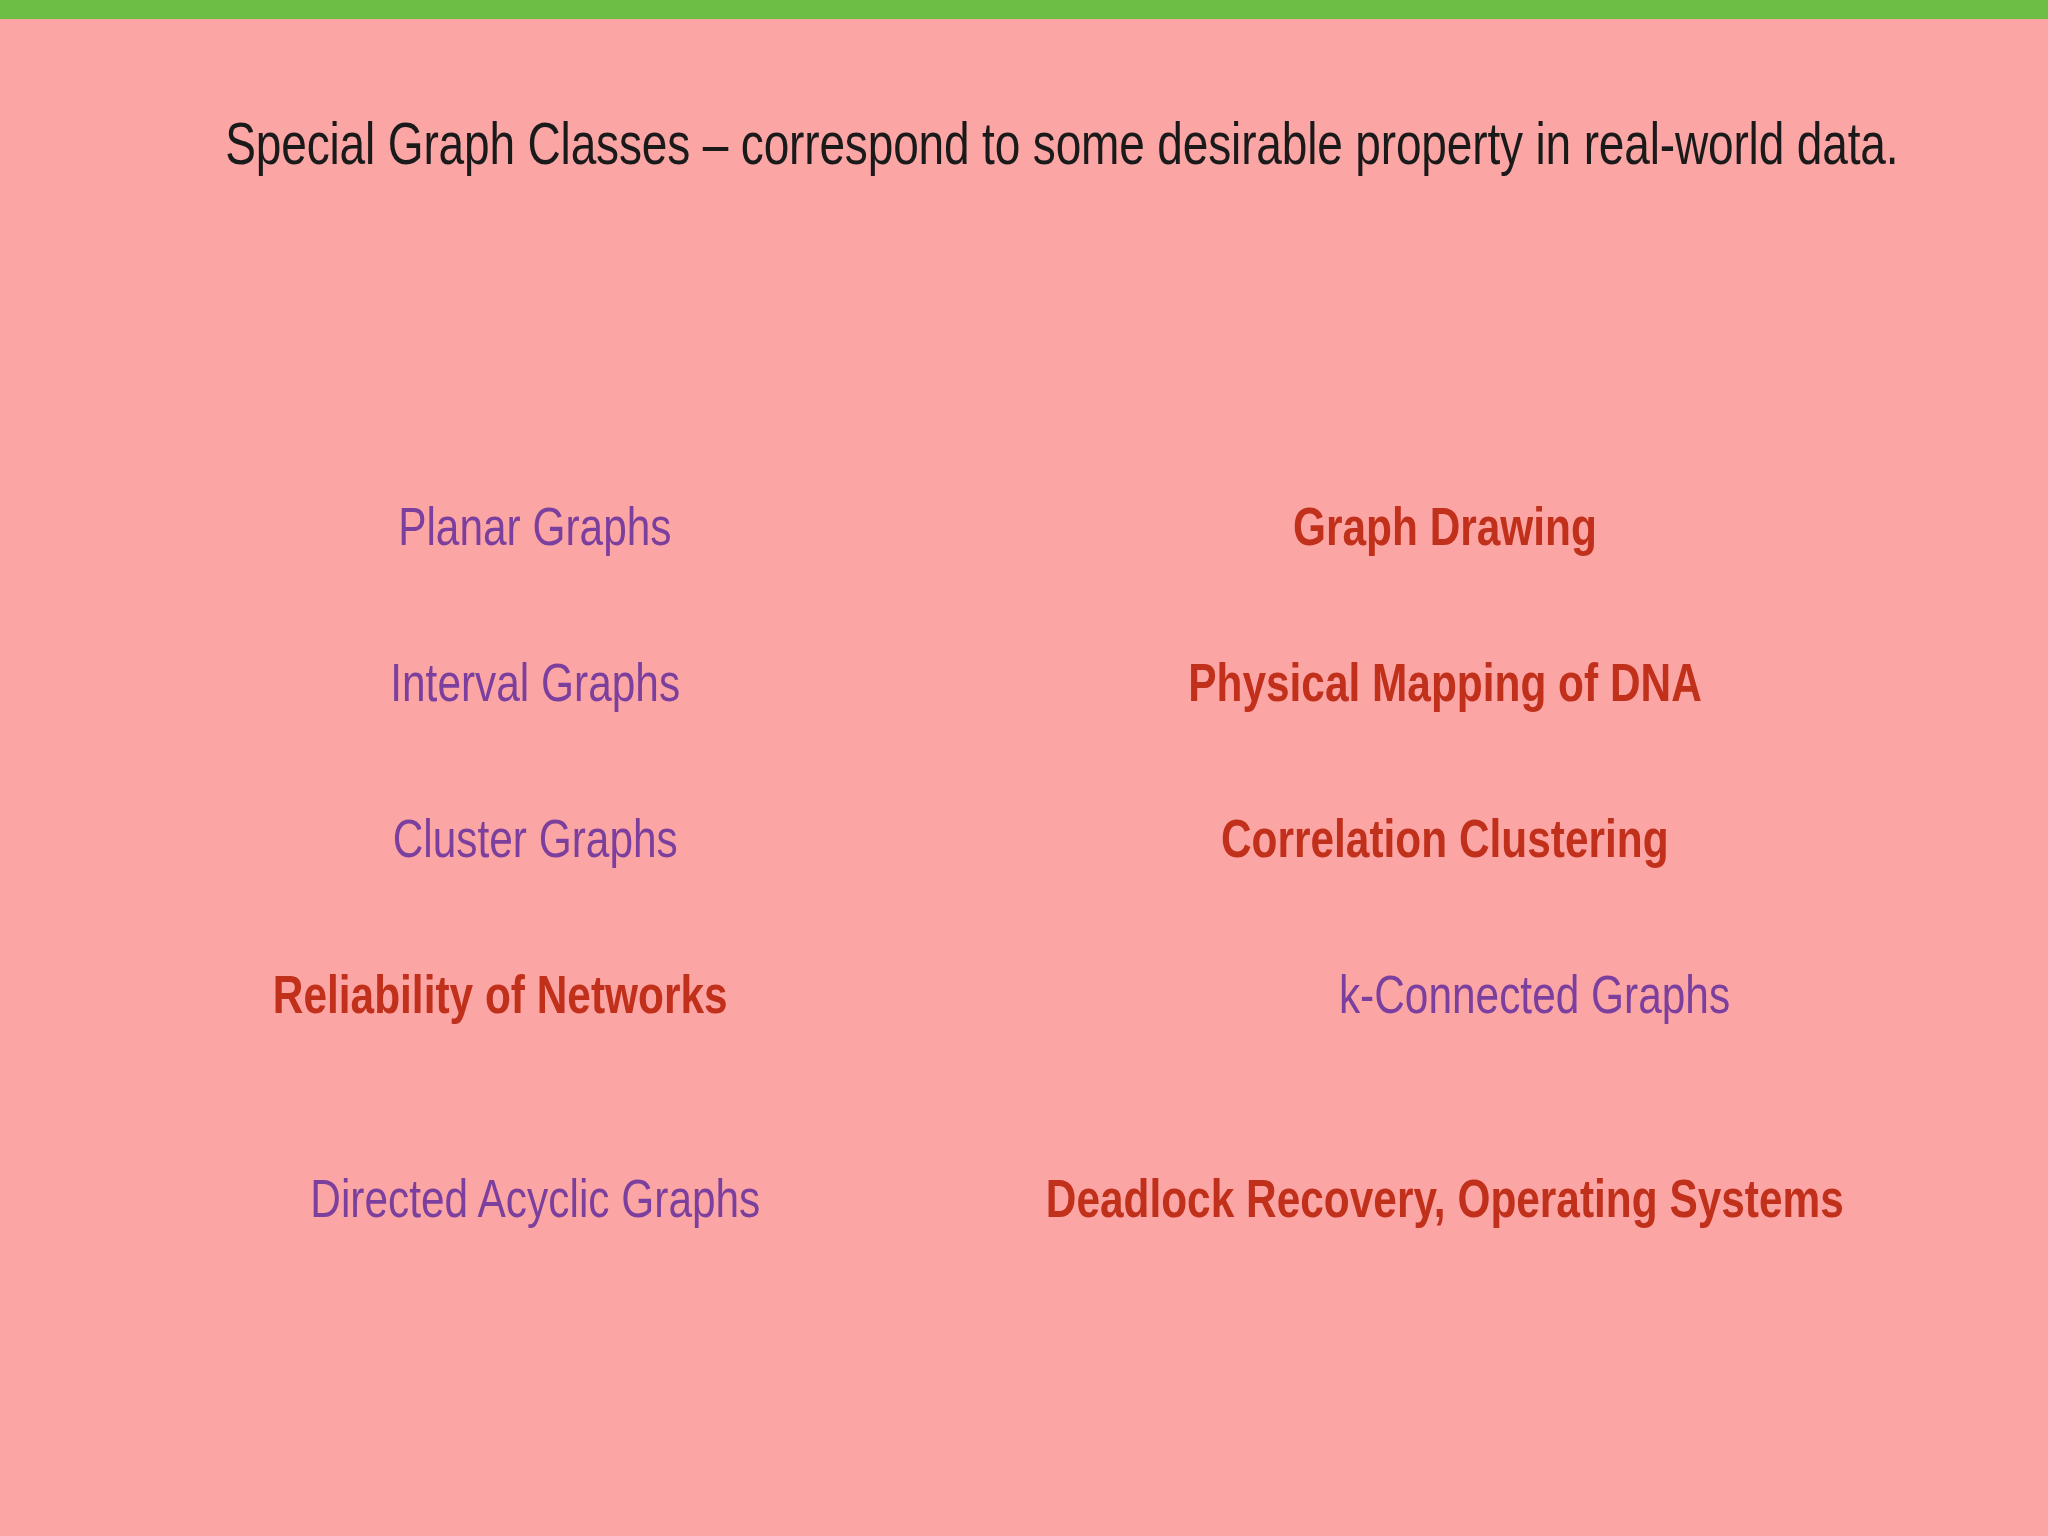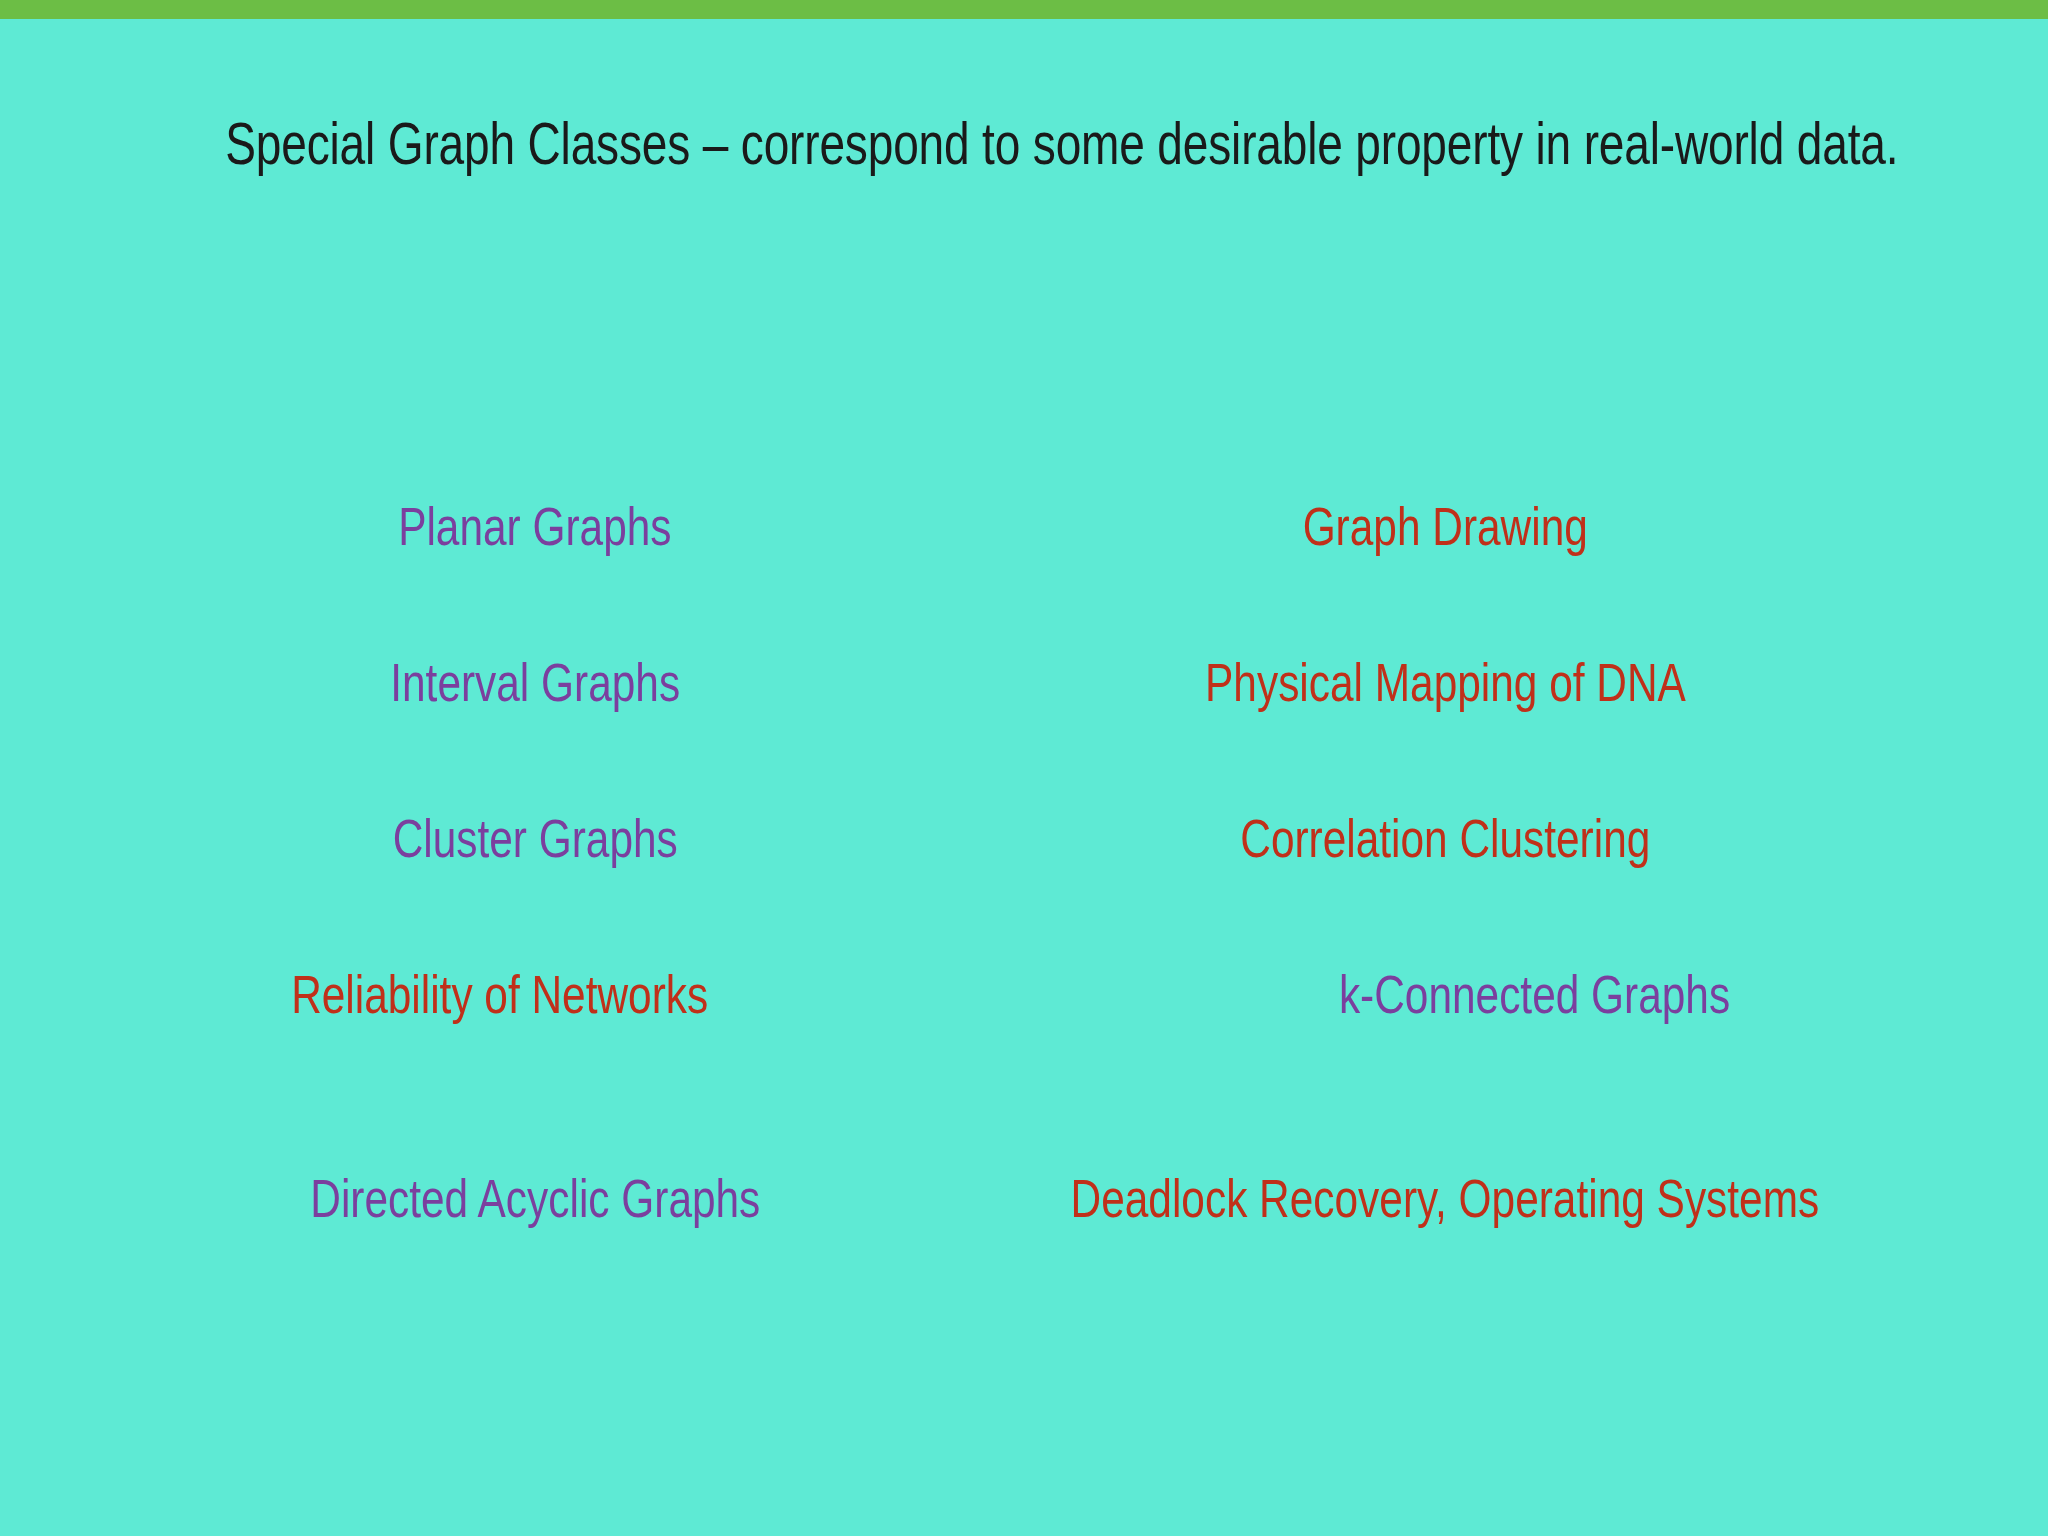--- a/index.html
+++ b/index.html
@@ -79,26 +79,27 @@
 
   .col-class {
     flex: 0 0 820px;
     margin-left: 125px;
     color: #7B3F9E;
   }
 
   .col-app {
     flex: 0 0 1000px;
     color: #C0301A;
+    font-weight: bold;
   }
 </style>
 </head>
 <body>
 
-<div id="slide" style="background: #5eead4;">
+<div id="slide" style="background: #fca5a5;">
 
   <div id="accent-bar" style="background: rgb(108, 190, 69);"></div>
 
   <div id="title">Special Graph Classes – correspond to some desirable property in real-world data.</div>
 
   <div id="mapping">
 
     <div class="map-row">
       <div class="map-cell col-class" style="color: rgb(123, 63, 158);"><span class="shrink">Planar Graphs</span></div>
       <div class="map-cell col-app" style="color: rgb(192, 48, 26);"><span class="shrink">Graph Drawing</span></div>

